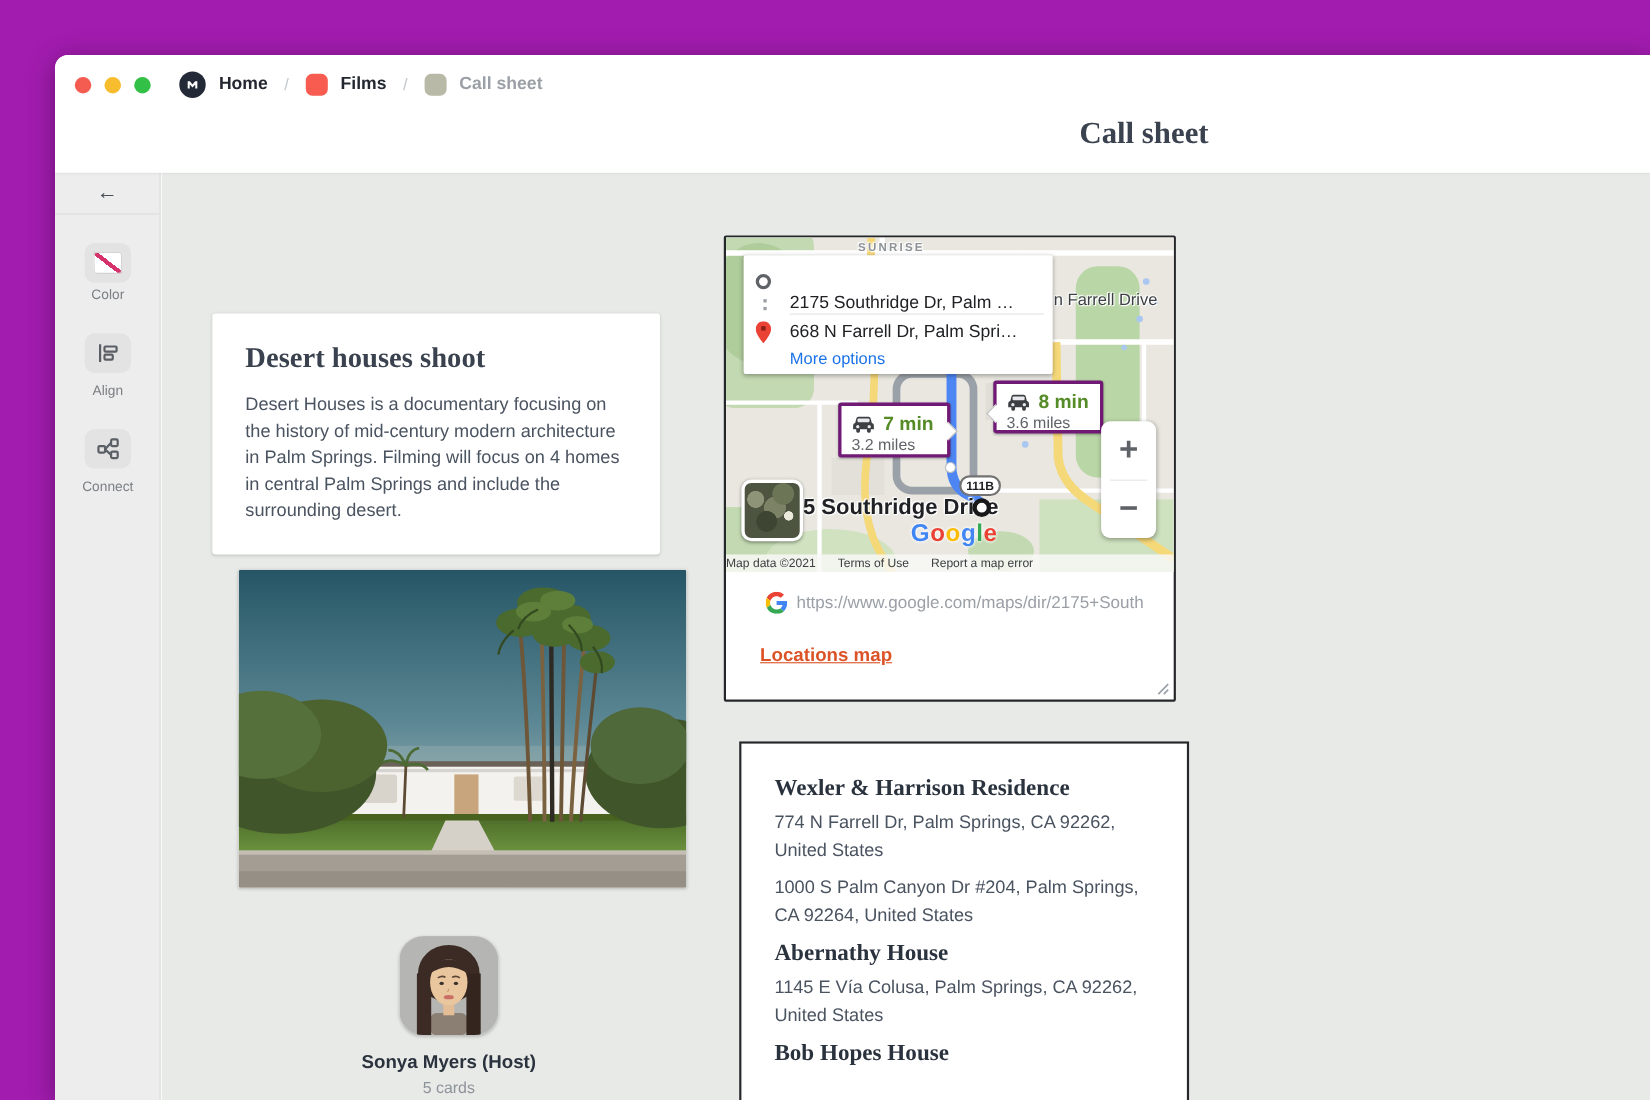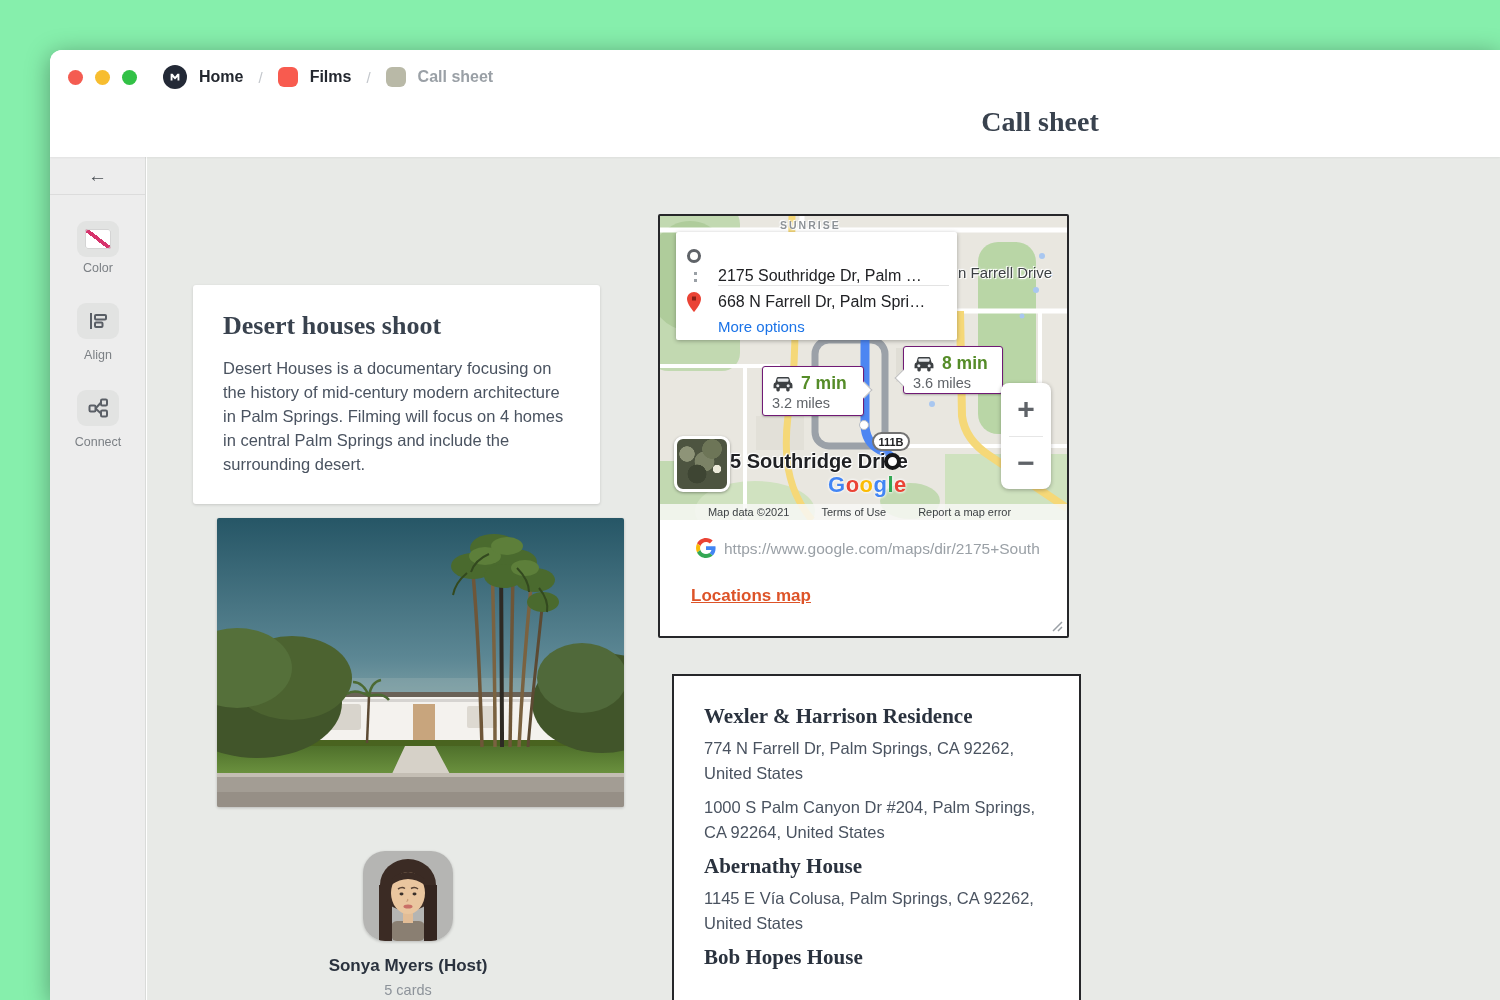--- a/index.html
+++ b/index.html
@@ -1,17 +1,17 @@
 <!DOCTYPE html>
 <html><head>
 <meta charset="utf-8">
 <style>
   html,body{margin:0;padding:0;background:#1f2128;}
   *{box-sizing:border-box;}
-  .stage{position:relative;width:1500px;height:1000px;background:#86efac;overflow:hidden;
+  .stage{position:relative;width:1500px;height:1000px;background:#a21caf;overflow:hidden;
          font-family:"Liberation Sans",sans-serif;padding-left:48px;-webkit-font-smoothing:antialiased;}
   .abs{position:absolute;}
 
   
   .window{position:absolute;left:50px;top:50px;right:0;bottom:0;background:#fff;
           border-radius:12px 0 0 0;box-shadow:0 4px 24px rgba(0,0,0,.35);overflow:hidden;}
   .header{position:absolute;left:0;top:0;right:0;height:107px;background:#fff;z-index:5;
           box-shadow:0 1px 2px rgba(0,0,0,.05);}
   .crumbrow{position:absolute;left:18px;top:10px;height:34px;display:flex;align-items:center;}
   .light{width:15px;height:15px;border-radius:50%;margin-right:12px;}
@@ -61,21 +61,21 @@
   .maparea{position:absolute;left:0;top:0;width:407px;height:304px;overflow:hidden;background:#e9e7e0;}
   .maplabel{position:absolute;color:#3c4043;white-space:nowrap;
             text-shadow:0 0 3px #fff,0 0 3px #fff,1px 1px 0 #fff,-1px -1px 0 #fff;}
   .dirpanel{position:absolute;left:16px;top:16px;width:281px;height:108px;background:#fff;border-radius:2px;
             box-shadow:0 1px 4px rgba(0,0,0,.3);z-index:3;}
   .dirtext{position:absolute;left:42px;font-size:16px;color:#202124;white-space:nowrap;overflow:hidden;width:232px;}
   .origin-ring{position:absolute;left:11px;top:17px;width:14px;height:14px;border:3px solid #5f6368;border-radius:50%;}
   .dirdot{position:absolute;left:18px;width:3px;height:3px;background:#9aa0a6;}
   .dirdivider{position:absolute;left:42px;right:8px;top:53px;border-top:1px solid #e3e3e3;}
   .moreopt{position:absolute;left:42px;top:86px;font-size:15px;color:#1a73e8;cursor:pointer;}
-  .bubble{position:absolute;background:#fff;border:1px solid #701a75;border-radius:3px;z-index:2;
+  .bubble{position:absolute;background:#fff;border:3px solid #701a75;border-radius:3px;z-index:2;
           box-shadow:0 1px 2px rgba(0,0,0,.25);}
   .bubble .time{position:absolute;left:38px;top:6px;font-size:17.5px;font-weight:700;color:#558c28;white-space:nowrap;}
   .bubble .dist{position:absolute;left:9px;top:28px;font-size:14.5px;color:#5f6368;white-space:nowrap;}
   .bubble .car{position:absolute;left:8px;top:8px;}
   .tail-r{position:absolute;right:-7px;top:17px;width:12px;height:12px;background:#fff;transform:rotate(45deg);
           border-top:1px solid #bdbdbd;border-right:1px solid #bdbdbd;}
   .tail-l{position:absolute;left:-7px;bottom:9px;width:12px;height:12px;background:#fff;transform:rotate(45deg);
           border-left:1px solid #bdbdbd;border-bottom:1px solid #bdbdbd;}
   .shield{position:absolute;left:212px;top:216px;width:38px;height:19px;background:#fff;border:2px solid #737373;
           border-radius:10px;display:flex;align-items:center;justify-content:center;
@@ -89,21 +89,21 @@
               radial-gradient(circle at 70% 20%,#6d7557 0 18%,rgba(0,0,0,0) 19%),
               radial-gradient(circle at 40% 70%,#3e4533 0 20%,rgba(0,0,0,0) 21%),
               radial-gradient(circle at 80% 60%,#eceada 0 8%,rgba(0,0,0,0) 9%),
               radial-gradient(circle at 55% 45%,#7b8266 0 25%,rgba(0,0,0,0) 26%);}
   .glogo{position:absolute;left:168px;top:256px;font-size:22px;font-weight:700;letter-spacing:.5px;z-index:2;
          text-shadow:0 0 3px #fff,0 0 3px #fff;cursor:pointer;}
   .glogo span:nth-child(1){color:#4285F4}.glogo span:nth-child(2){color:#EA4335}
   .glogo span:nth-child(3){color:#FBBC05}.glogo span:nth-child(4){color:#4285F4}
   .glogo span:nth-child(5){color:#34A853}.glogo span:nth-child(6){color:#EA4335}
   .attrib{position:absolute;left:0;right:0;bottom:0;height:16px;background:rgba(248,248,246,.85);z-index:2;
-          display:flex;align-items:center;justify-content:center;gap:32px;padding-right:8px;
+          display:flex;align-items:center;justify-content:flex-start;gap:20px;padding-right:8px;
           font-size:11px;color:#3c4043;}
   .zoomctl{position:absolute;left:341px;top:167px;width:50px;height:106px;background:#fff;border-radius:8px;
            box-shadow:0 1px 4px rgba(0,0,0,.3);z-index:3;display:flex;flex-direction:column;}
   .zoombtn{flex:1;display:flex;align-items:center;justify-content:center;font-size:30px;font-weight:700;
            color:#5f6368;cursor:pointer;}
   .zoomdiv{height:1px;background:#e6e6e6;margin:0 8px;}
   .urlrow{position:absolute;left:0;top:304px;width:407px;height:60px;}
   .urltext{position:absolute;left:64px;top:20px;width:340px;font-size:15.5px;color:#9aa0a6;
            white-space:nowrap;overflow:hidden;}
   .maplink{position:absolute;left:31px;top:370px;font-size:17px;font-weight:700;color:#dd5328;

